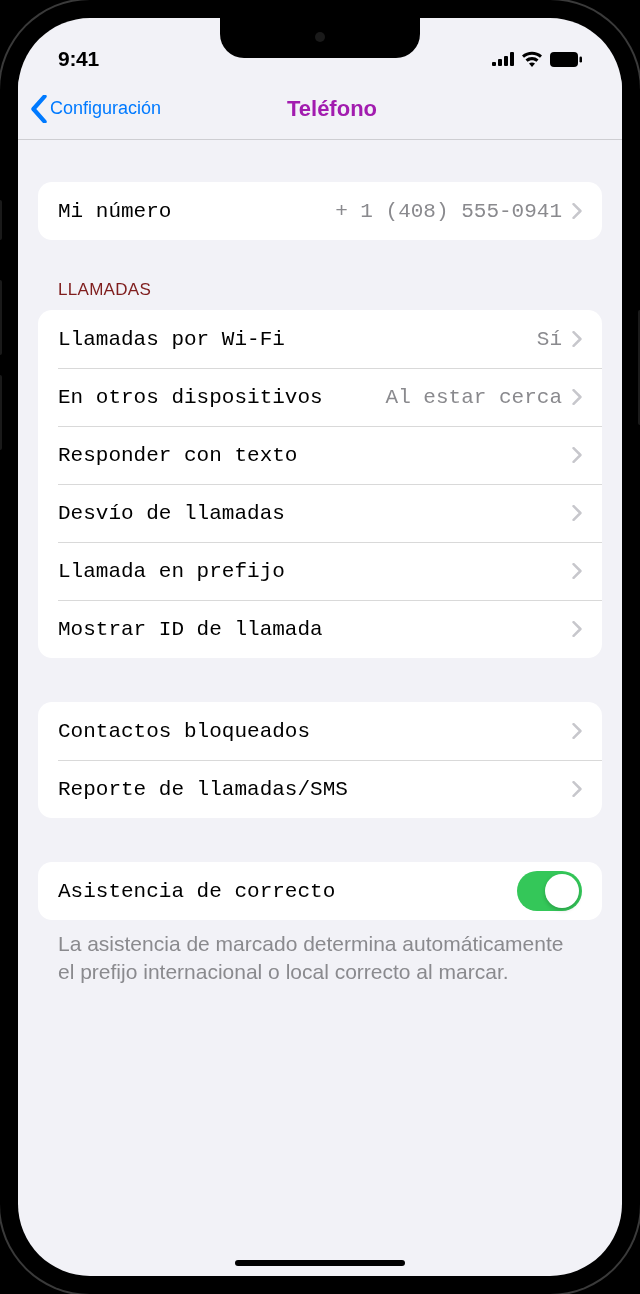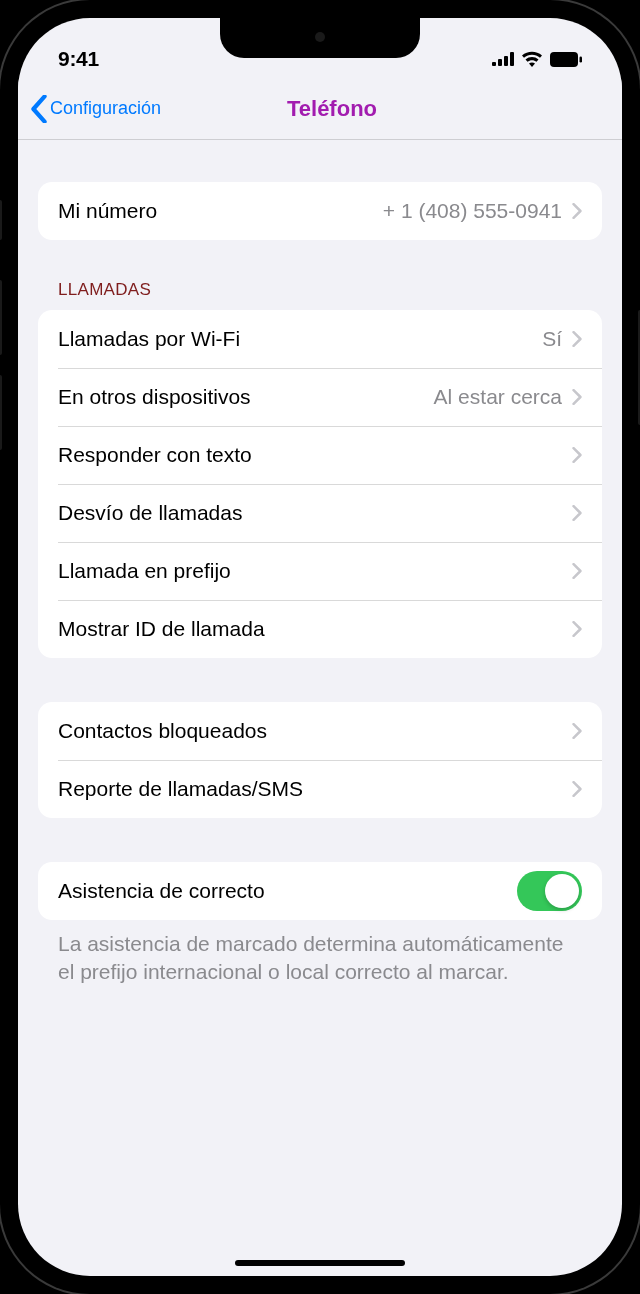--- a/index.html
+++ b/index.html
@@ -112,20 +112,21 @@
       color: #7f1d1d;
       text-transform: uppercase;
       padding: 0 20px 10px;
       margin-top: 40px;
       letter-spacing: 0.3px;
     }
     .group {
       background: #fff;
       border-radius: 14px;
       overflow: hidden;
+      font-family: Liberation Mono, monospace;
     }
     .group-first { margin-top: 42px; }
     .group-gap { margin-top: 44px; }
     .row {
       display: flex;
       align-items: center;
       min-height: 58px;
       padding: 0 20px;
       font-size: 21px;
       color: #000;

